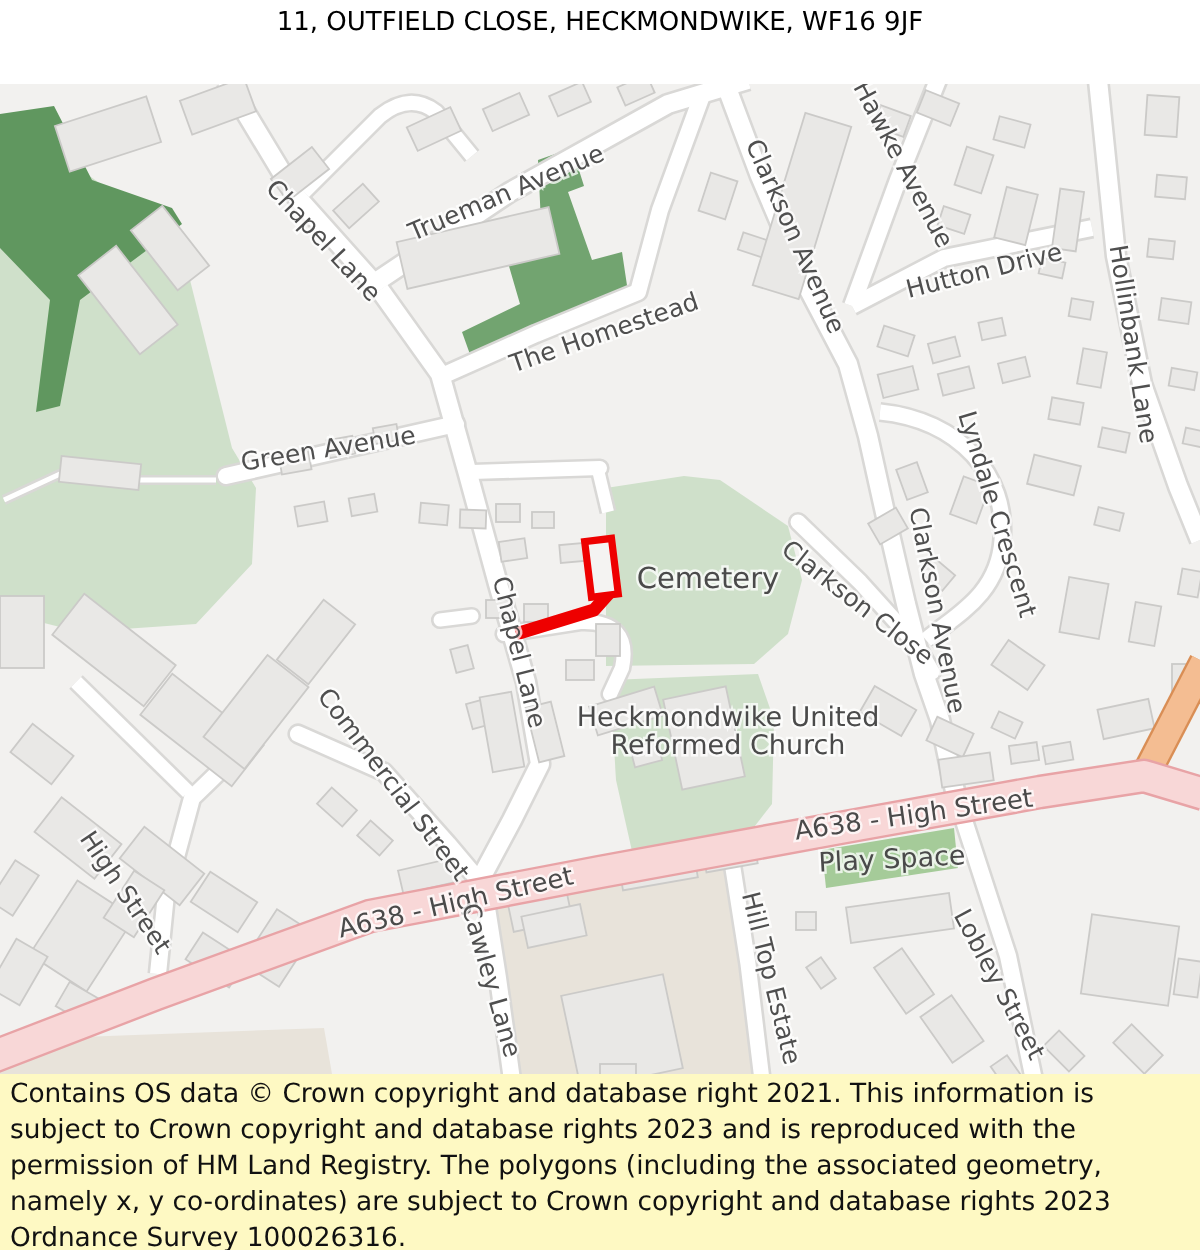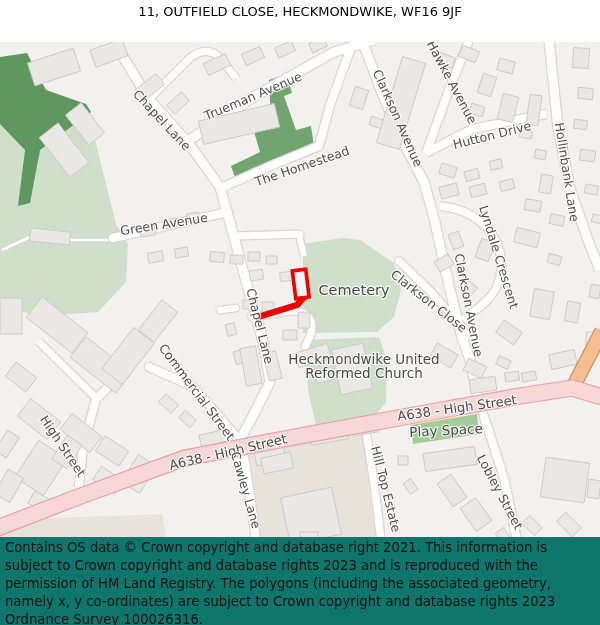--- a/index.html
+++ b/index.html
@@ -1,20 +1,20 @@
 <!DOCTYPE html>
 <html><head>
 <meta charset="utf-8">
 <style>
   html,body{margin:0;padding:0;background:#fff;}
   body{width:600px;height:625px;overflow:hidden;font-family:"DejaVu Sans","Liberation Sans",sans-serif;}
   .header{width:600px;height:42px;background:#fff;text-align:center;padding-top:3px;box-sizing:border-box;}
   .header .line1,.header .line2{font-size:13px;line-height:18px;color:#000;}
   .map-wrap{width:600px;height:495px;position:relative;overflow:hidden;background:#f2f1ef;}
-  .footer{width:600px;height:88px;box-sizing:border-box;padding:2px 5px 0 5px;background:#0f766e;}
+  .footer{width:600px;height:88px;box-sizing:border-box;padding:2px 5px 0 5px;background:#fef9c3;}
   .footer .copy{font-size:13.2px;line-height:17.9px;color:#111;}
   svg text{font-family:"DejaVu Sans","Liberation Sans",sans-serif;}
 </style>
 </head>
 <body>
 
 <div class="header">
   <div class="line1">11, OUTFIELD CLOSE, HECKMONDWIKE, WF16 9JF</div>
 </div>
 

